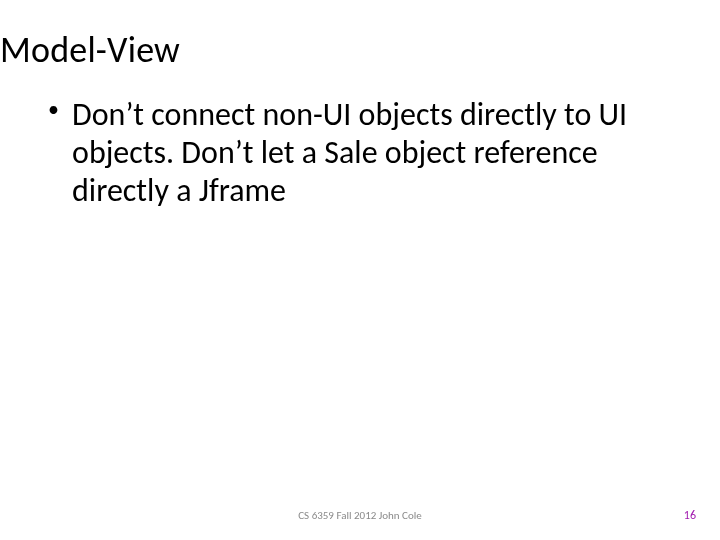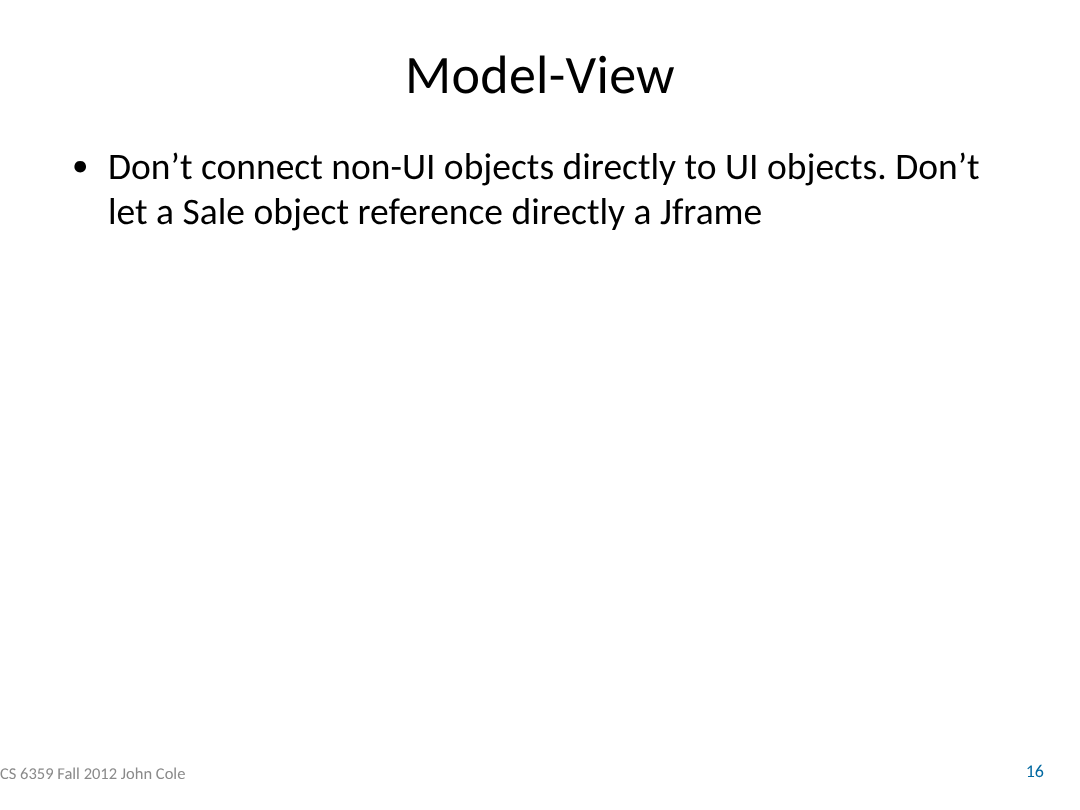--- a/index.html
+++ b/index.html
@@ -13,63 +13,62 @@
     position: relative;
     overflow: hidden;
   }
   .slide {
     width: 720px;
     height: 540px;
     position: relative;
     box-sizing: border-box;
   }
   .title {
-    text-align: center;
     font-size: 36px;
     font-weight: 400;
     padding-top: 28px;
     letter-spacing: 0.2px;
   }
   .body {
     padding: 24px 42px 0 42px;
   }
   ul.bullets {
     list-style: none;
     margin: 0;
     padding: 0;
   }
   ul.bullets li {
     position: relative;
     padding-left: 30px;
-    font-size: 25px;
+    font-size: 32px;
     line-height: 1.18;
     margin-bottom: 6px;
   }
   ul.bullets li::before {
     content: "•";
     position: absolute;
     left: 6px;
     top: 0;
     font-size: 22px;
     line-height: 1.25;
   }
   .footer-center {
     position: absolute;
     bottom: 18px;
     width: 100%;
-    text-align: left;
+    text-align: center;
     font-size: 11px;
     color: #8a8a8a;
   }
   .footer-right {
     position: absolute;
     bottom: 18px;
     right: 24px;
     font-size: 12px;
-    color: #0369a1;
+    color: #a21caf;
   }
 </style>
 </head>
 <body>
 
 <div class="slide">
   <div class="title">Model-View</div>
 
   <div class="body">
     <ul class="bullets">

